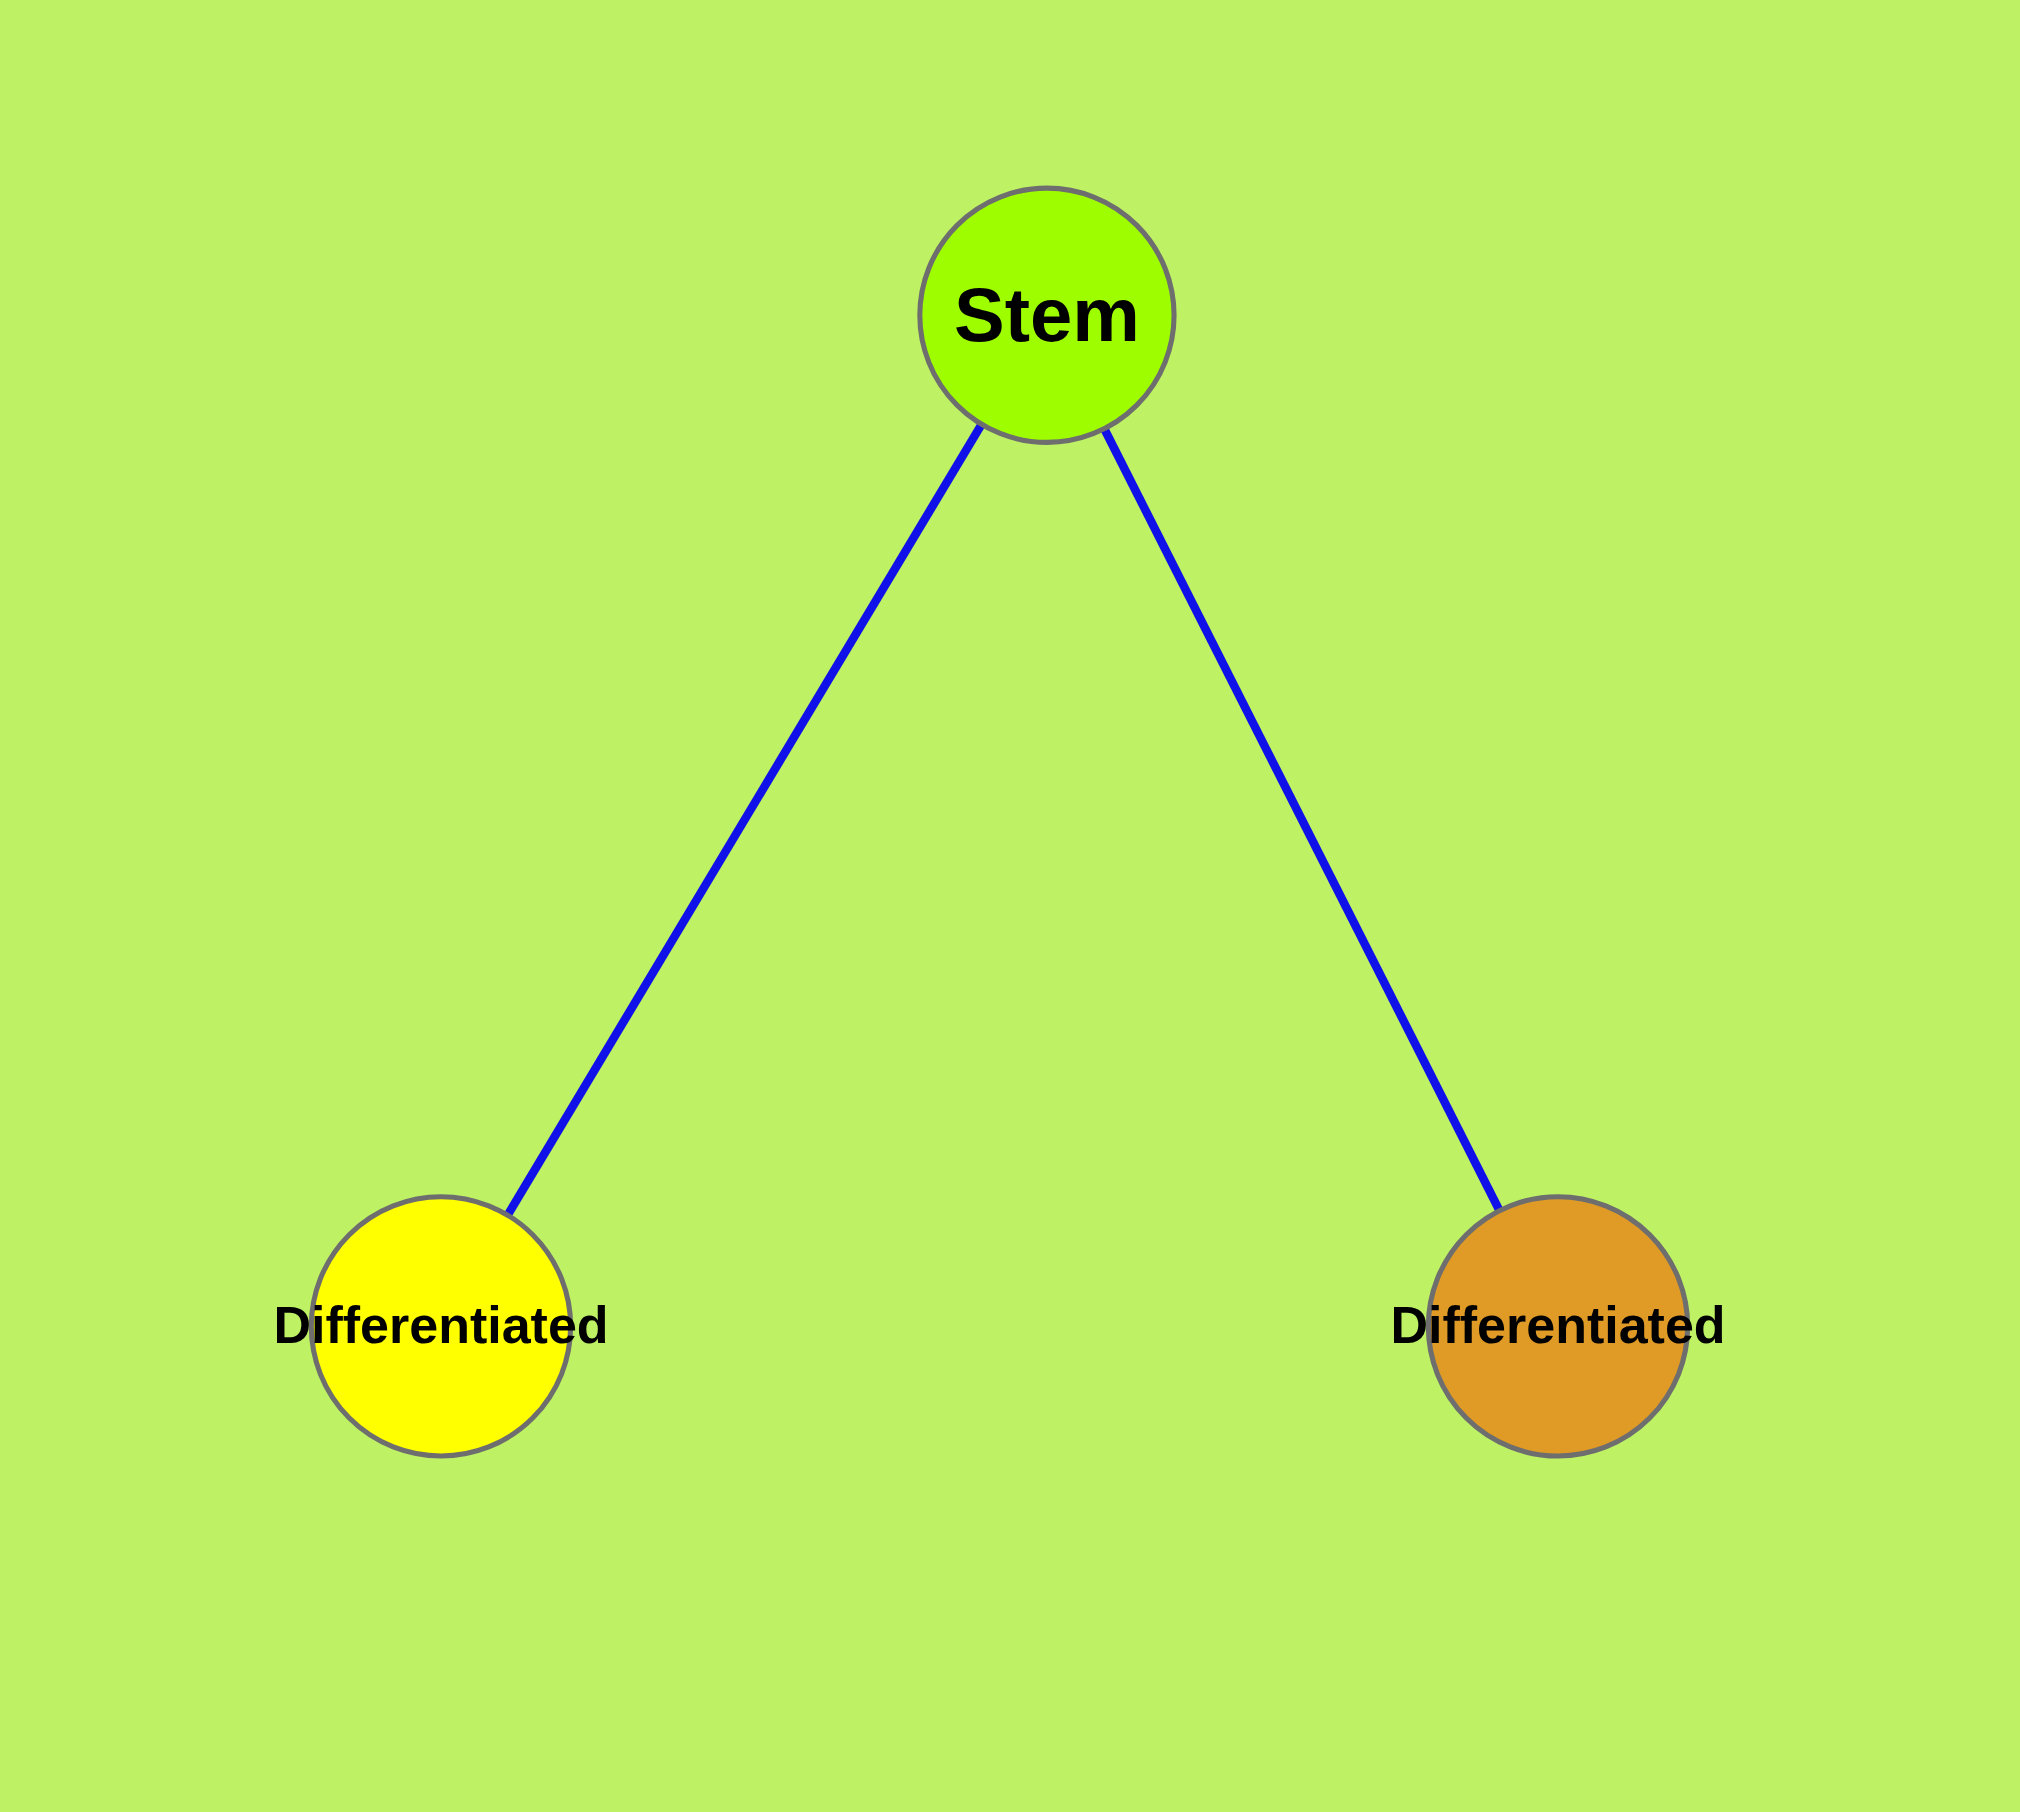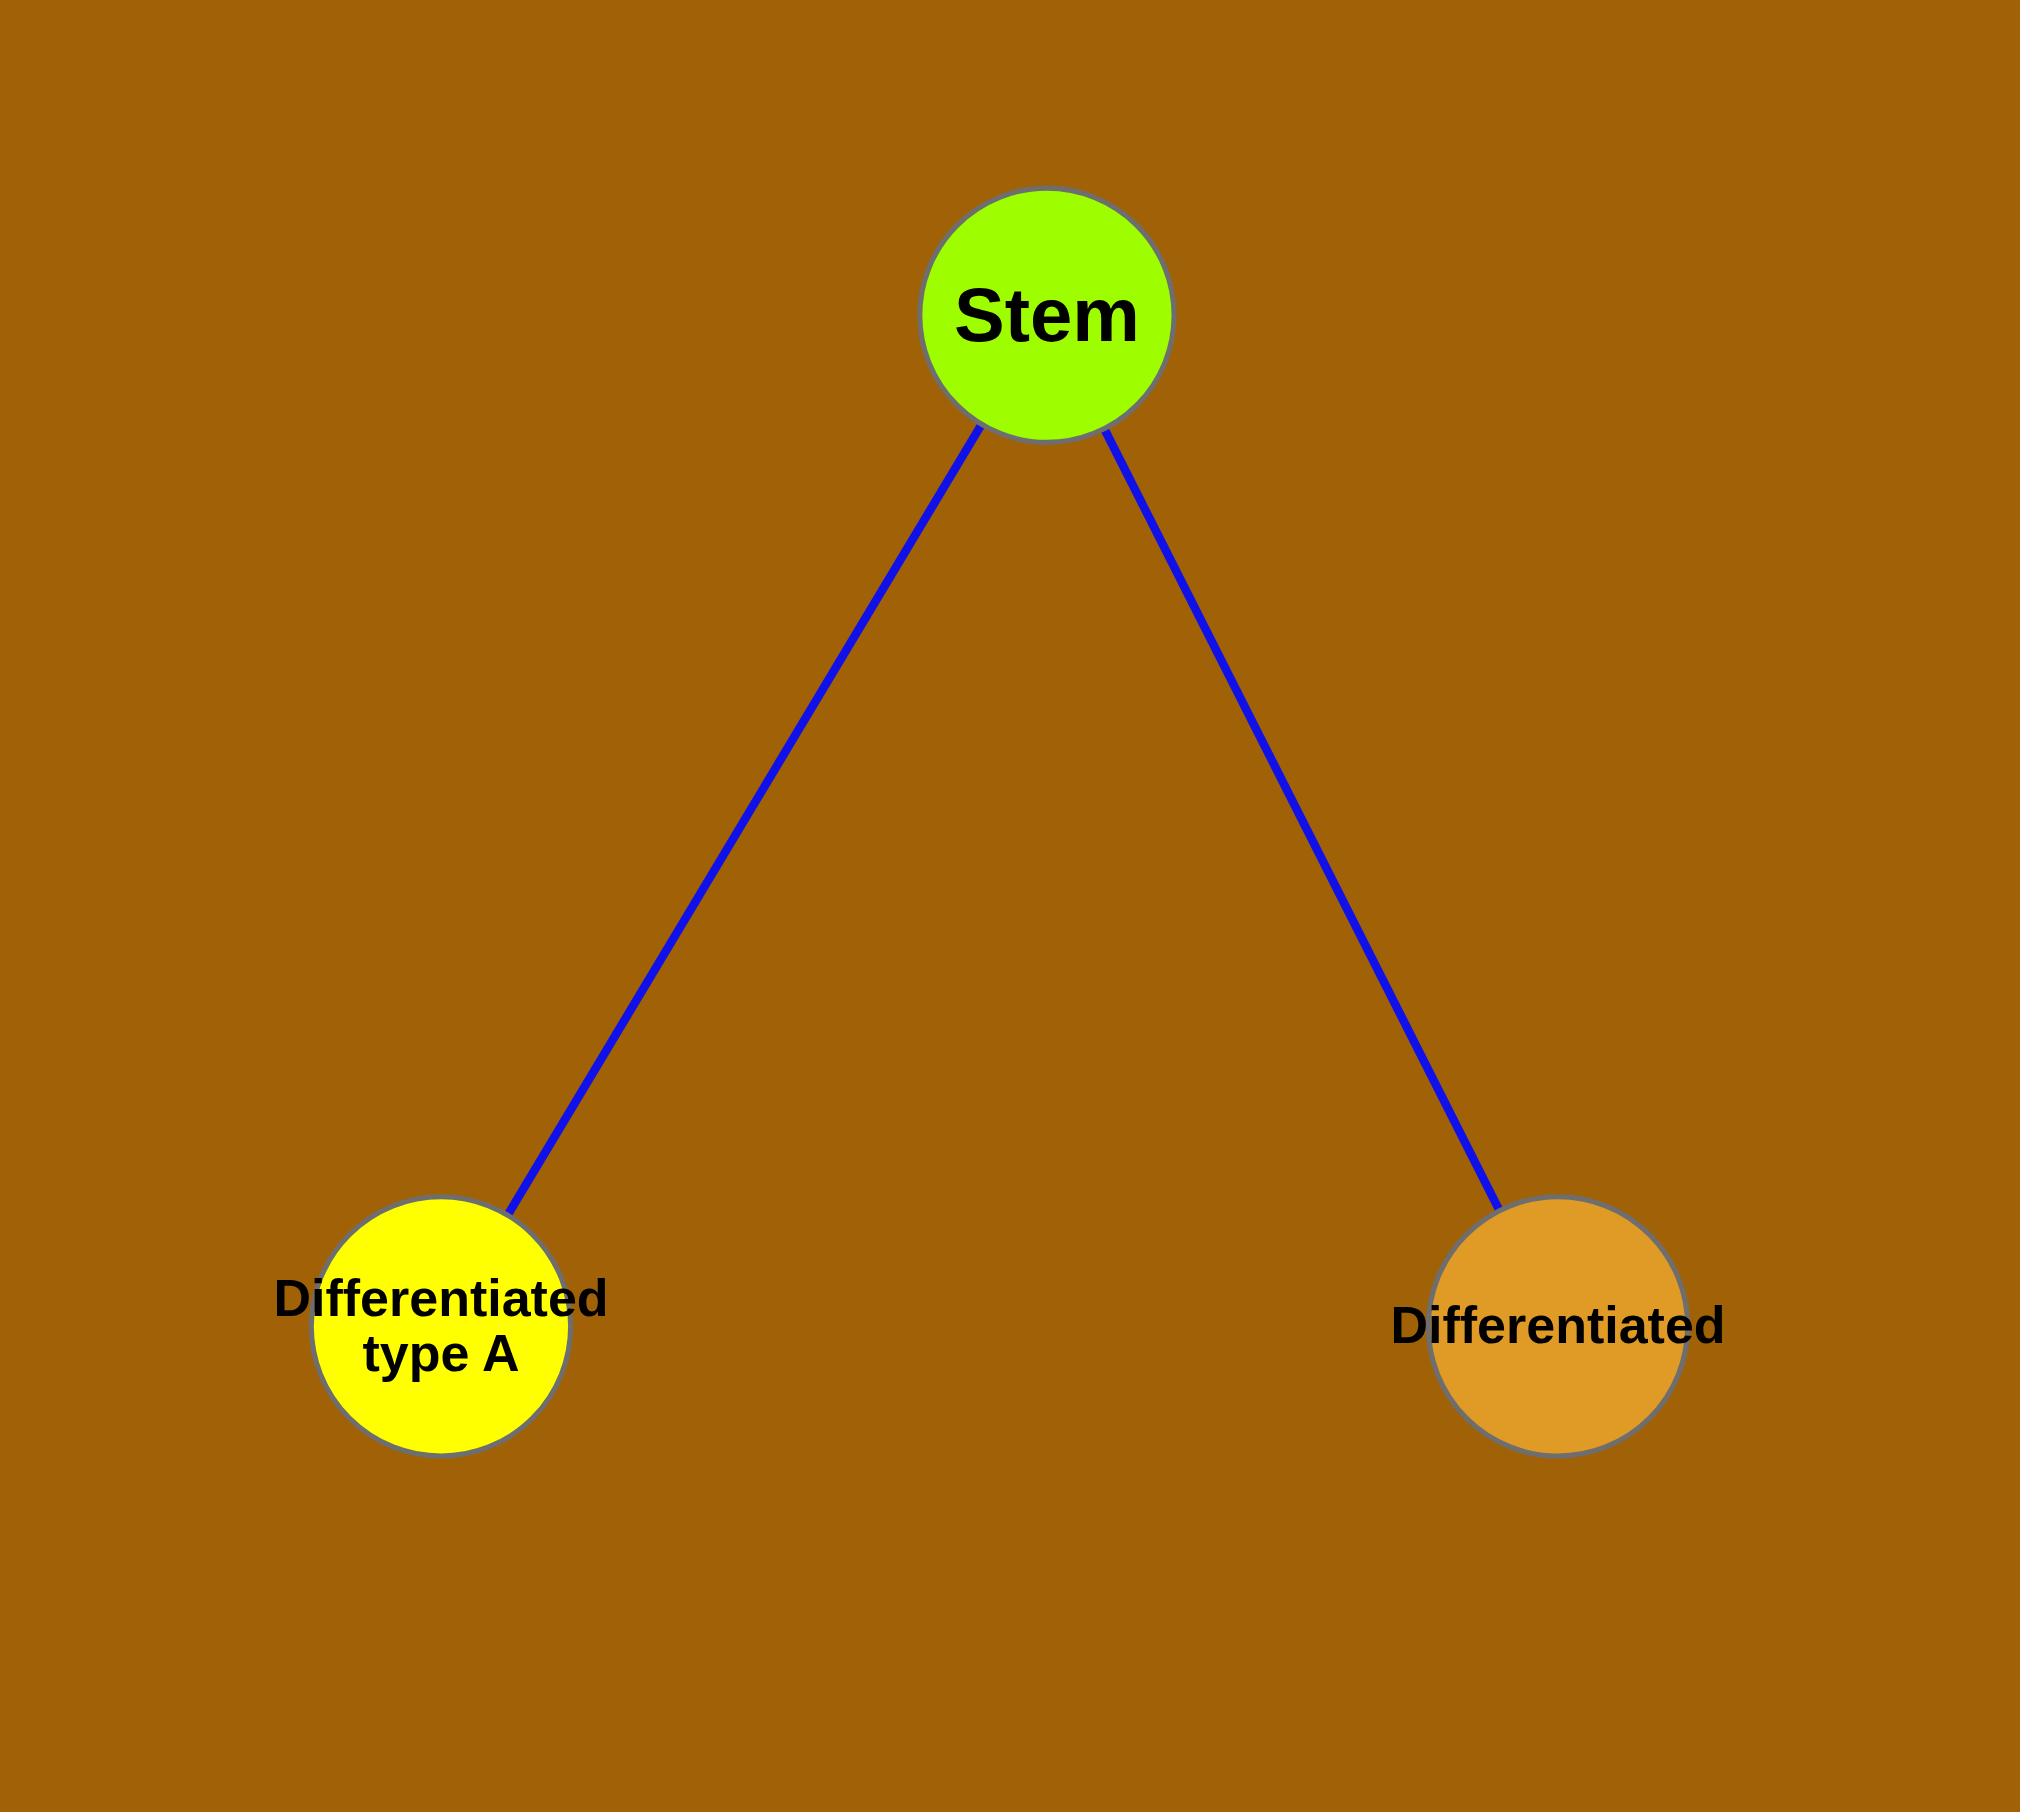--- a/index.html
+++ b/index.html
@@ -4,21 +4,21 @@
 <style>
   html, body {
     margin: 0;
     padding: 0;
     background: #ffffff;
   }
   #canvas {
     position: relative;
     width: 2021px;
     height: 1812px;
-    background: #a16207;
+    background: #bef264;
     overflow: hidden;
     font-family: "Liberation Sans", "DejaVu Sans", sans-serif;
   }
   #graph-svg {
     position: absolute;
     left: 0;
     top: 0;
     width: 2021px;
     height: 1812px;
   }
@@ -51,18 +51,18 @@
       </g>
     <g id="node-layer">
         <circle cx="1235" cy="372" r="150" fill="#9efe00" stroke="#6e6e6e" stroke-width="6"></circle>
         <circle cx="520" cy="1565" r="153" fill="#ffff00" stroke="#6e6e6e" stroke-width="6"></circle>
         <circle cx="1838" cy="1565" r="153" fill="#e09a26" stroke="#6e6e6e" stroke-width="6"></circle>
       </g>
   </svg>
 
   <div id="label-layer">
       <div class="node-label label-stem" style="left: 1047px; top: 315px;"><div>Stem</div></div>
-      <div class="node-label label-child" style="left: 441px; top: 1326px;"><div>Differentiated</div><div>type A</div></div>
+      <div class="node-label label-child" style="left: 441px; top: 1326px;"><div>Differentiated</div></div>
       <div class="node-label label-child" style="left: 1558px; top: 1326px;"><div>Differentiated</div></div>
     </div>
 
 </div>
 
 
 </body></html>

